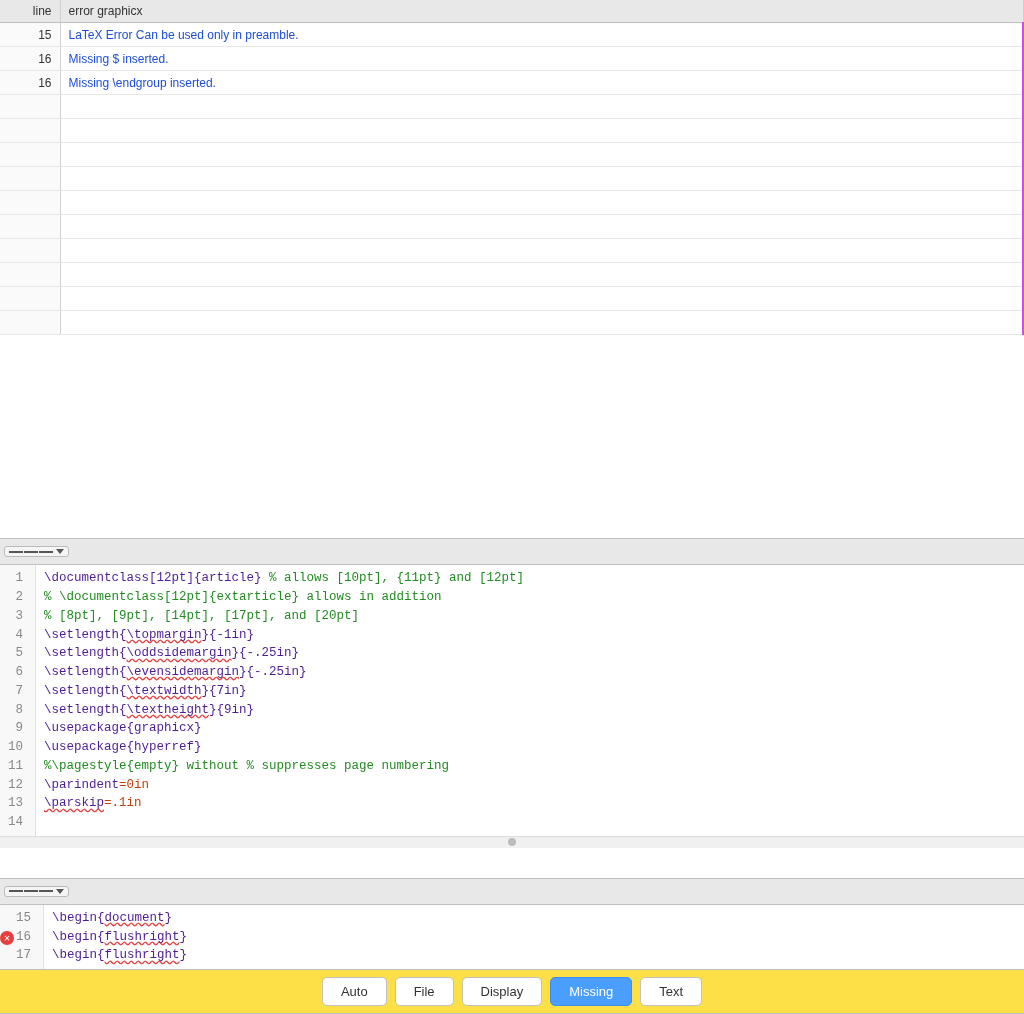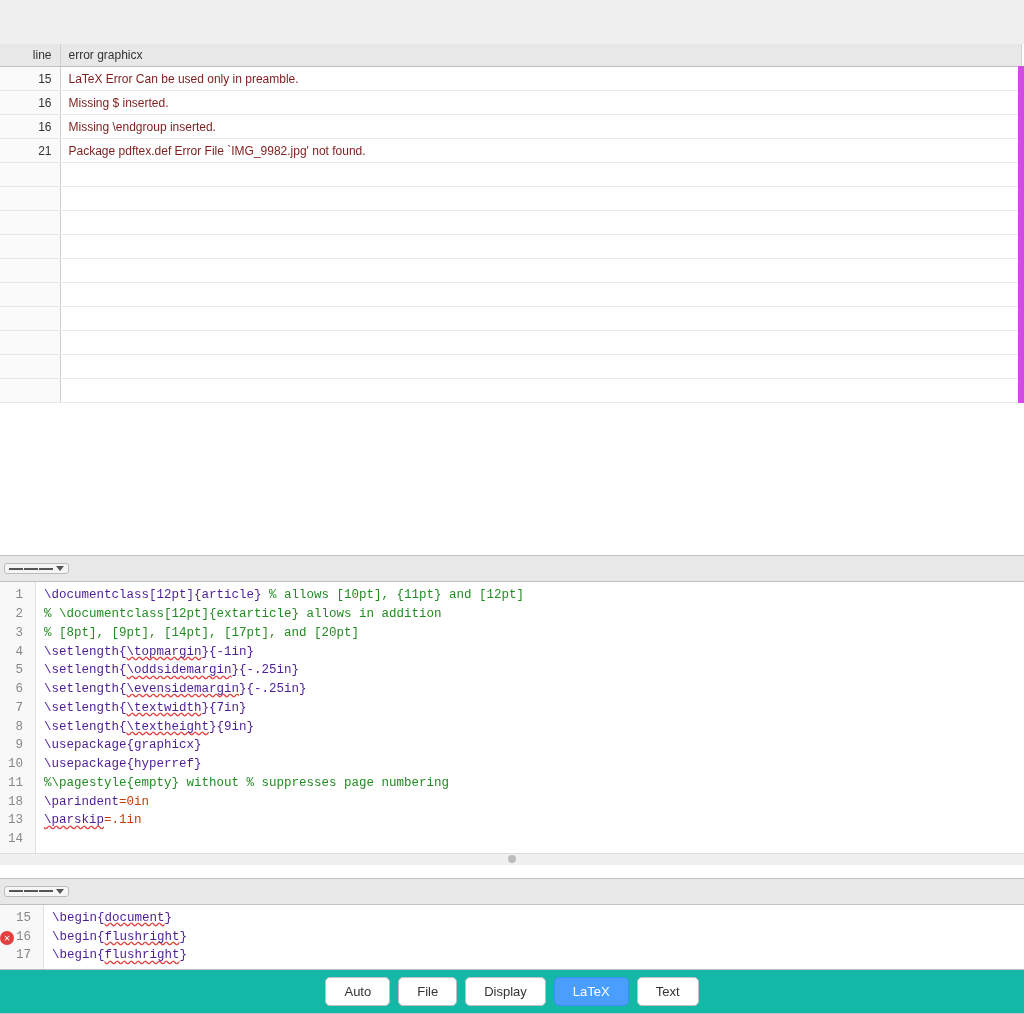--- a/index.html
+++ b/index.html
@@ -34,24 +34,24 @@
       font-size: 12px;
     }
 
     .error-table th:first-child {
       width: 60px;
       text-align: right;
     }
 
     .error-table td {
       border-bottom: 1px solid #e8e8e8;
-      border-right: 6px solid #d946ef;
+      border-right: 2px solid #d946ef;
       padding: 4px 8px;
       font-size: 12px;
-      color: #7f1d1d;
+      color: #1d4ed8;
       height: 24px;
     }
 
     .error-table td:first-child {
       text-align: right;
       color: #333;
       background: #fafafa;
       border-right: 1px solid #d0d0d0;
     }
 
@@ -182,21 +182,21 @@
       background: #bbb;
     }
 
     
     .bottom-toolbar {
       position: absolute;
       bottom: 0;
       left: 0;
       right: 0;
       height: 44px;
-      background: #14b8a6;
+      background: #fde047;
       border-top: 1px solid #c0c0c0;
       display: flex;
       align-items: center;
       justify-content: center;
       gap: 8px;
     }
 
     .toolbar-btn {
       padding: 6px 18px;
       border: 1px solid #c0c0c0;
@@ -213,21 +213,21 @@
       border-color: #3a8eef;
     }
 
     
     .main-container {
       display: flex;
       flex-direction: column;
       height: 1014px;
     }
 
-    .panel-1 { height: 604px; margin-top: 44px; }
+    .panel-1 { height: 604px; }
     .panel-2 { height: 380px; }
     .panel-3 { flex: 1; }
   </style>
 </head>
 <body>
 
 <div class="main-container">
 
   <div class="error-table-section panel-1">
     <table class="error-table">
@@ -242,24 +242,20 @@
             <td>15</td>
             <td>LaTeX Error Can be used only in preamble.</td>
           </tr>
           <tr>
             <td>16</td>
             <td>Missing $ inserted.</td>
           </tr>
           <tr>
             <td>16</td>
             <td>Missing \endgroup inserted.</td>
-          </tr>
-          <tr>
-            <td>21</td>
-            <td>Package pdftex.def Error File `IMG_9982.jpg' not found.</td>
           </tr>
           <tr class="empty">
             <td></td>
             <td></td>
           </tr>
           <tr class="empty">
             <td></td>
             <td></td>
           </tr>
           <tr class="empty">
@@ -313,21 +309,21 @@
           <span class="ln">2</span>
           <span class="ln">3</span>
           <span class="ln">4</span>
           <span class="ln">5</span>
           <span class="ln">6</span>
           <span class="ln">7</span>
           <span class="ln">8</span>
           <span class="ln">9</span>
           <span class="ln">10</span>
           <span class="ln">11</span>
-          <span class="ln">18</span>
+          <span class="ln">12</span>
           <span class="ln">13</span>
           <span class="ln">14</span>
         </div>
       <div class="code-lines" id="cl1"><span class="code-line"><span class="c-blue">\documentclass[12pt]{article}</span><span class="c-black"> </span><span class="c-green">% allows [10pt], {11pt} and [12pt]</span></span><span class="code-line"><span class="c-green">% \documentclass[12pt]{extarticle} allows in addition</span></span><span class="code-line"><span class="c-green">% [8pt], [9pt], [14pt], [17pt], and [20pt]</span></span><span class="code-line"></span><span class="code-line"><span class="c-blue">\setlength{<span class="underline-red">\topmargin</span>}{-1in}</span></span><span class="code-line"><span class="c-blue">\setlength{<span class="underline-red">\oddsidemargin</span>}{-.25in}</span></span><span class="code-line"><span class="c-blue">\setlength{<span class="underline-red">\evensidemargin</span>}{-.25in}</span></span><span class="code-line"><span class="c-blue">\setlength{<span class="underline-red">\textwidth</span>}{7in}</span></span><span class="code-line"><span class="c-blue">\setlength{<span class="underline-red">\textheight</span>}{9in}</span></span><span class="code-line"><span class="c-blue">\usepackage{graphicx}</span></span><span class="code-line"><span class="c-blue">\usepackage{hyperref}</span></span><span class="code-line"><span class="c-green">%\pagestyle{empty} without % suppresses page numbering</span></span><span class="code-line"><span class="c-blue">\parindent</span><span class="c-black">=0in</span></span><span class="code-line"><span class="c-blue"><span class="underline-red">\parskip</span></span><span class="c-black">=.1in</span></span></div>
     </div>
     <div class="scroll-indicator">
       <div class="scroll-dot"></div>
     </div>
   </div>
 
@@ -346,18 +342,18 @@
           <span class="ln"><span class="error-circle">✕</span>16</span>
           <span class="ln">17</span>
         </div>
       <div class="code-lines" id="cl2"><span class="code-line"><span class="c-blue">\begin{<span class="underline-red">document</span>}</span></span><span class="code-line"><span class="c-blue">\begin{<span class="underline-red">flushright</span>}</span></span><span class="code-line"><span class="c-blue">\begin{<span class="underline-red">flushright</span>}</span></span></div>
     </div>
 
     <div class="bottom-toolbar">
       <button class="toolbar-btn">Auto</button>
       <button class="toolbar-btn">File</button>
       <button class="toolbar-btn">Display</button>
-      <button class="toolbar-btn active">LaTeX</button>
+      <button class="toolbar-btn active">Missing</button>
       <button class="toolbar-btn">Text</button>
     </div>
   </div>
 
 </div>
 
 </body></html>

